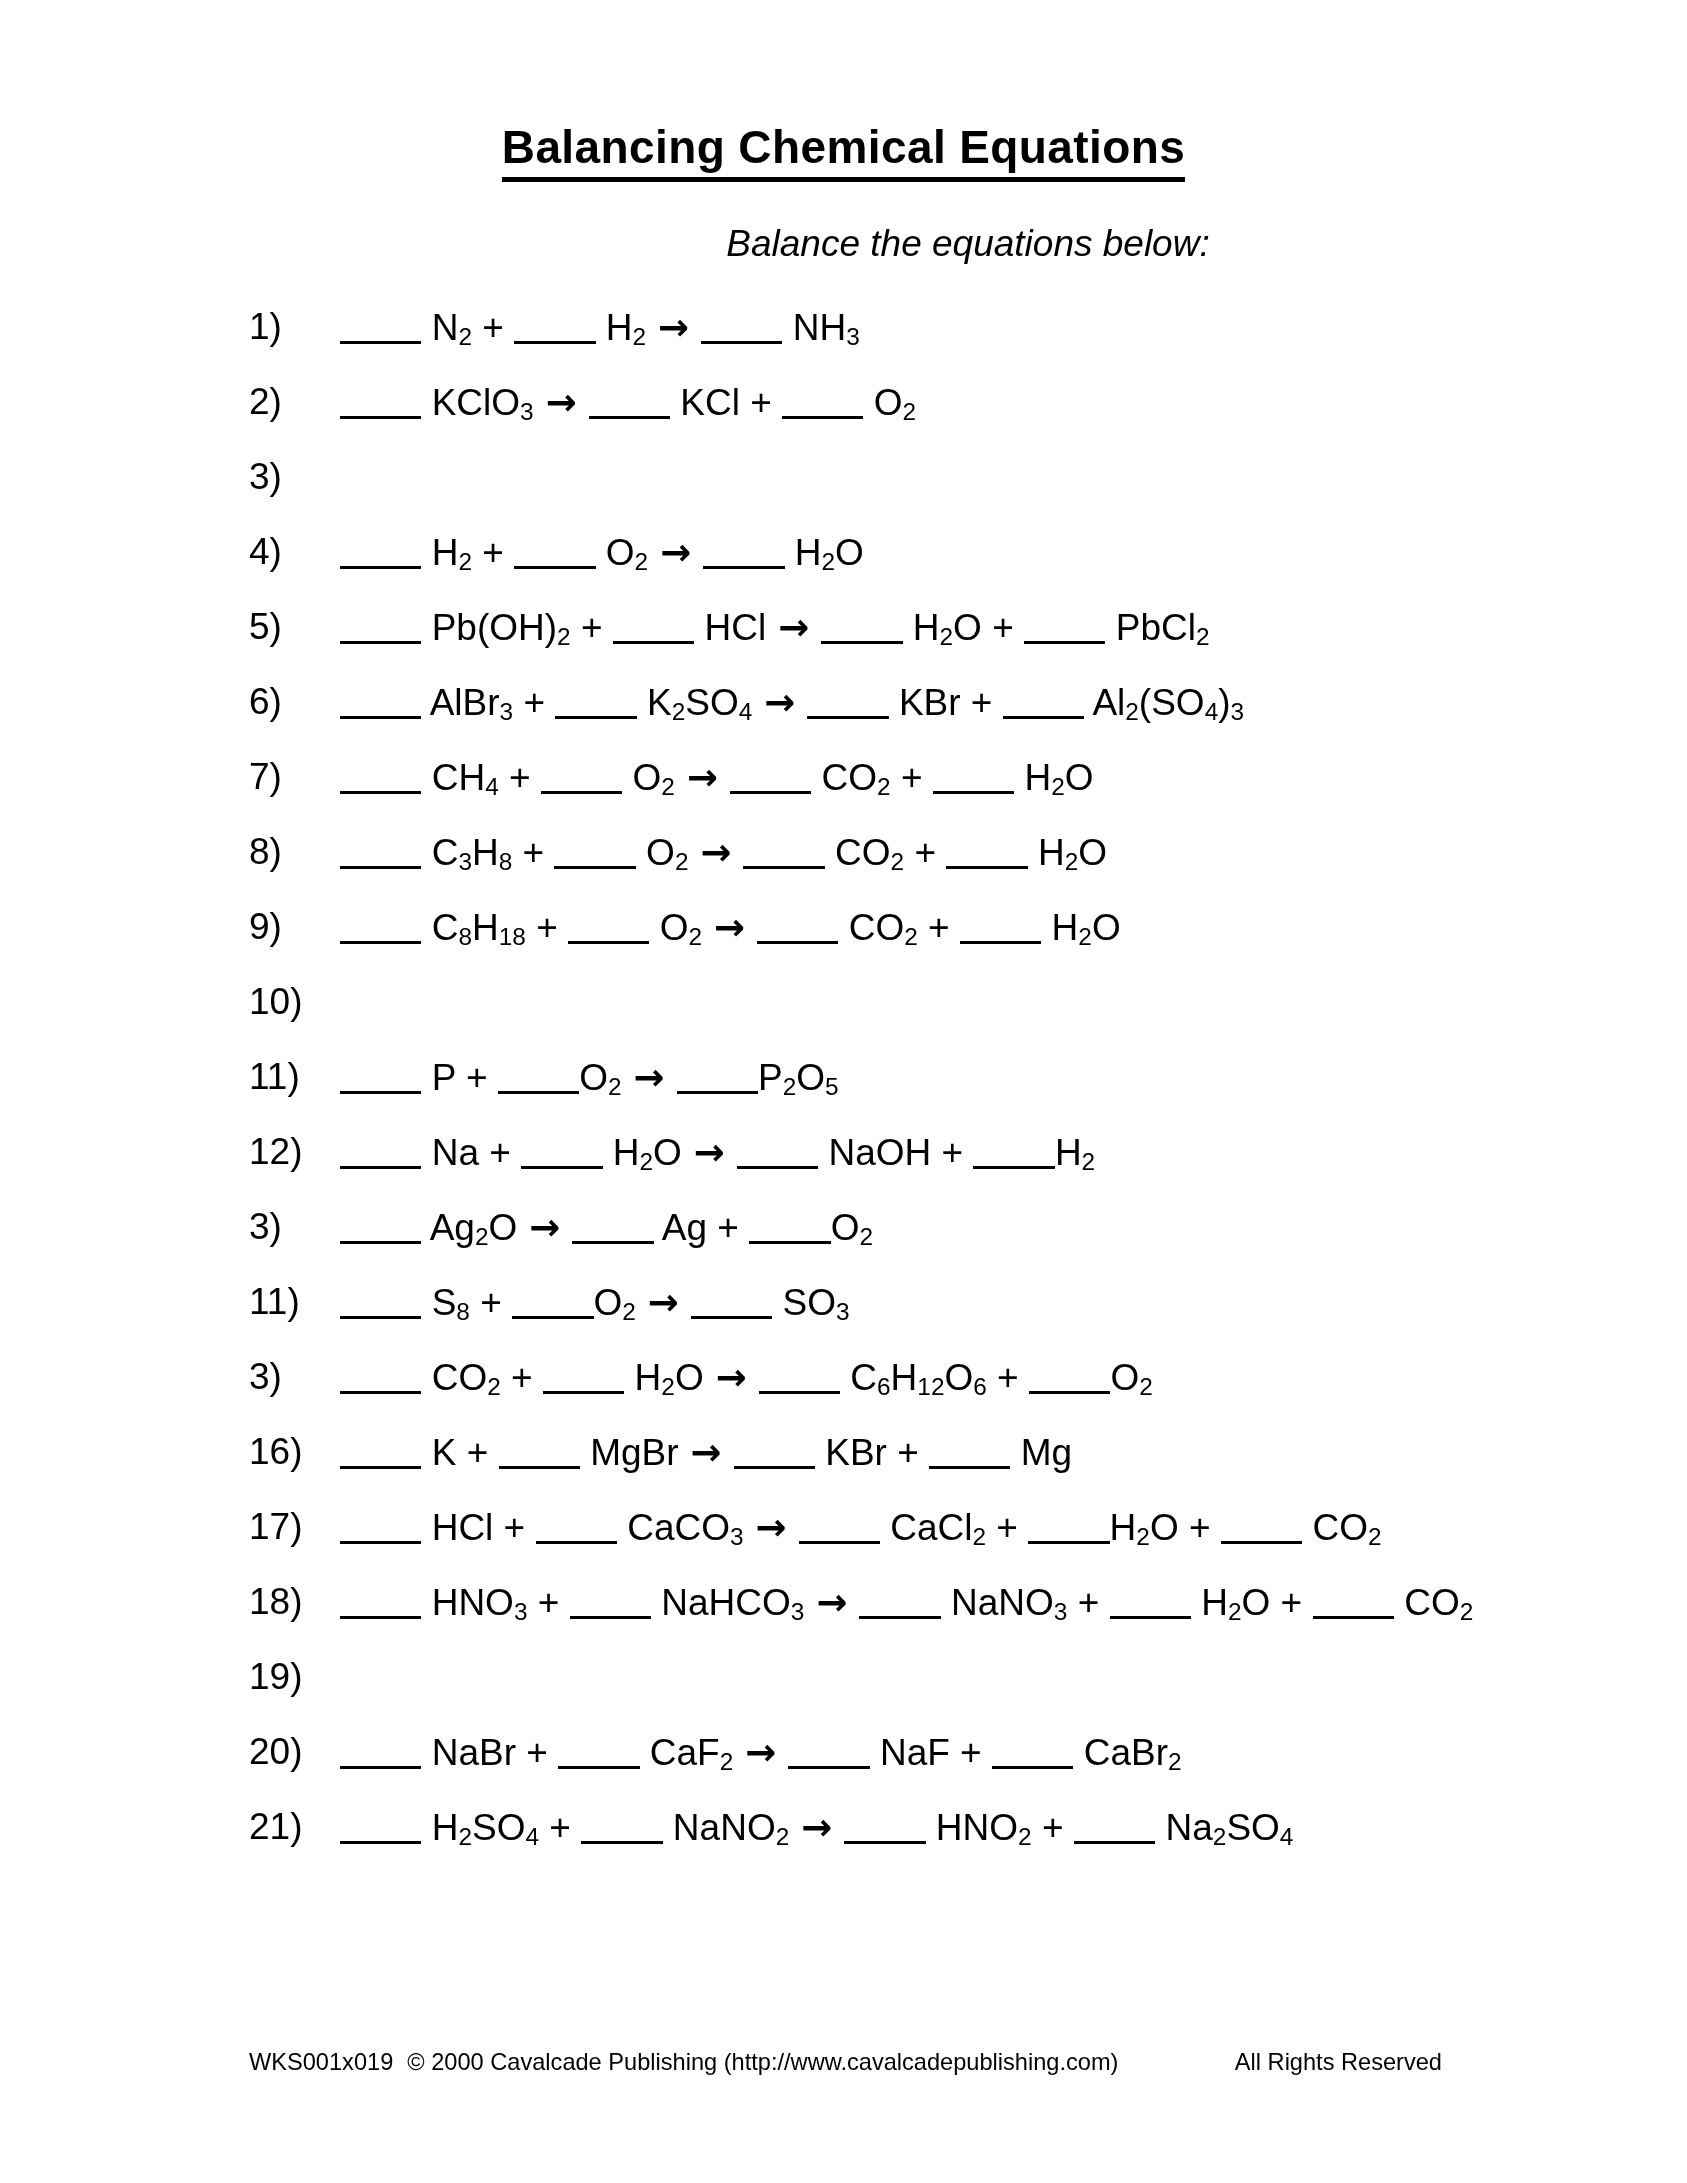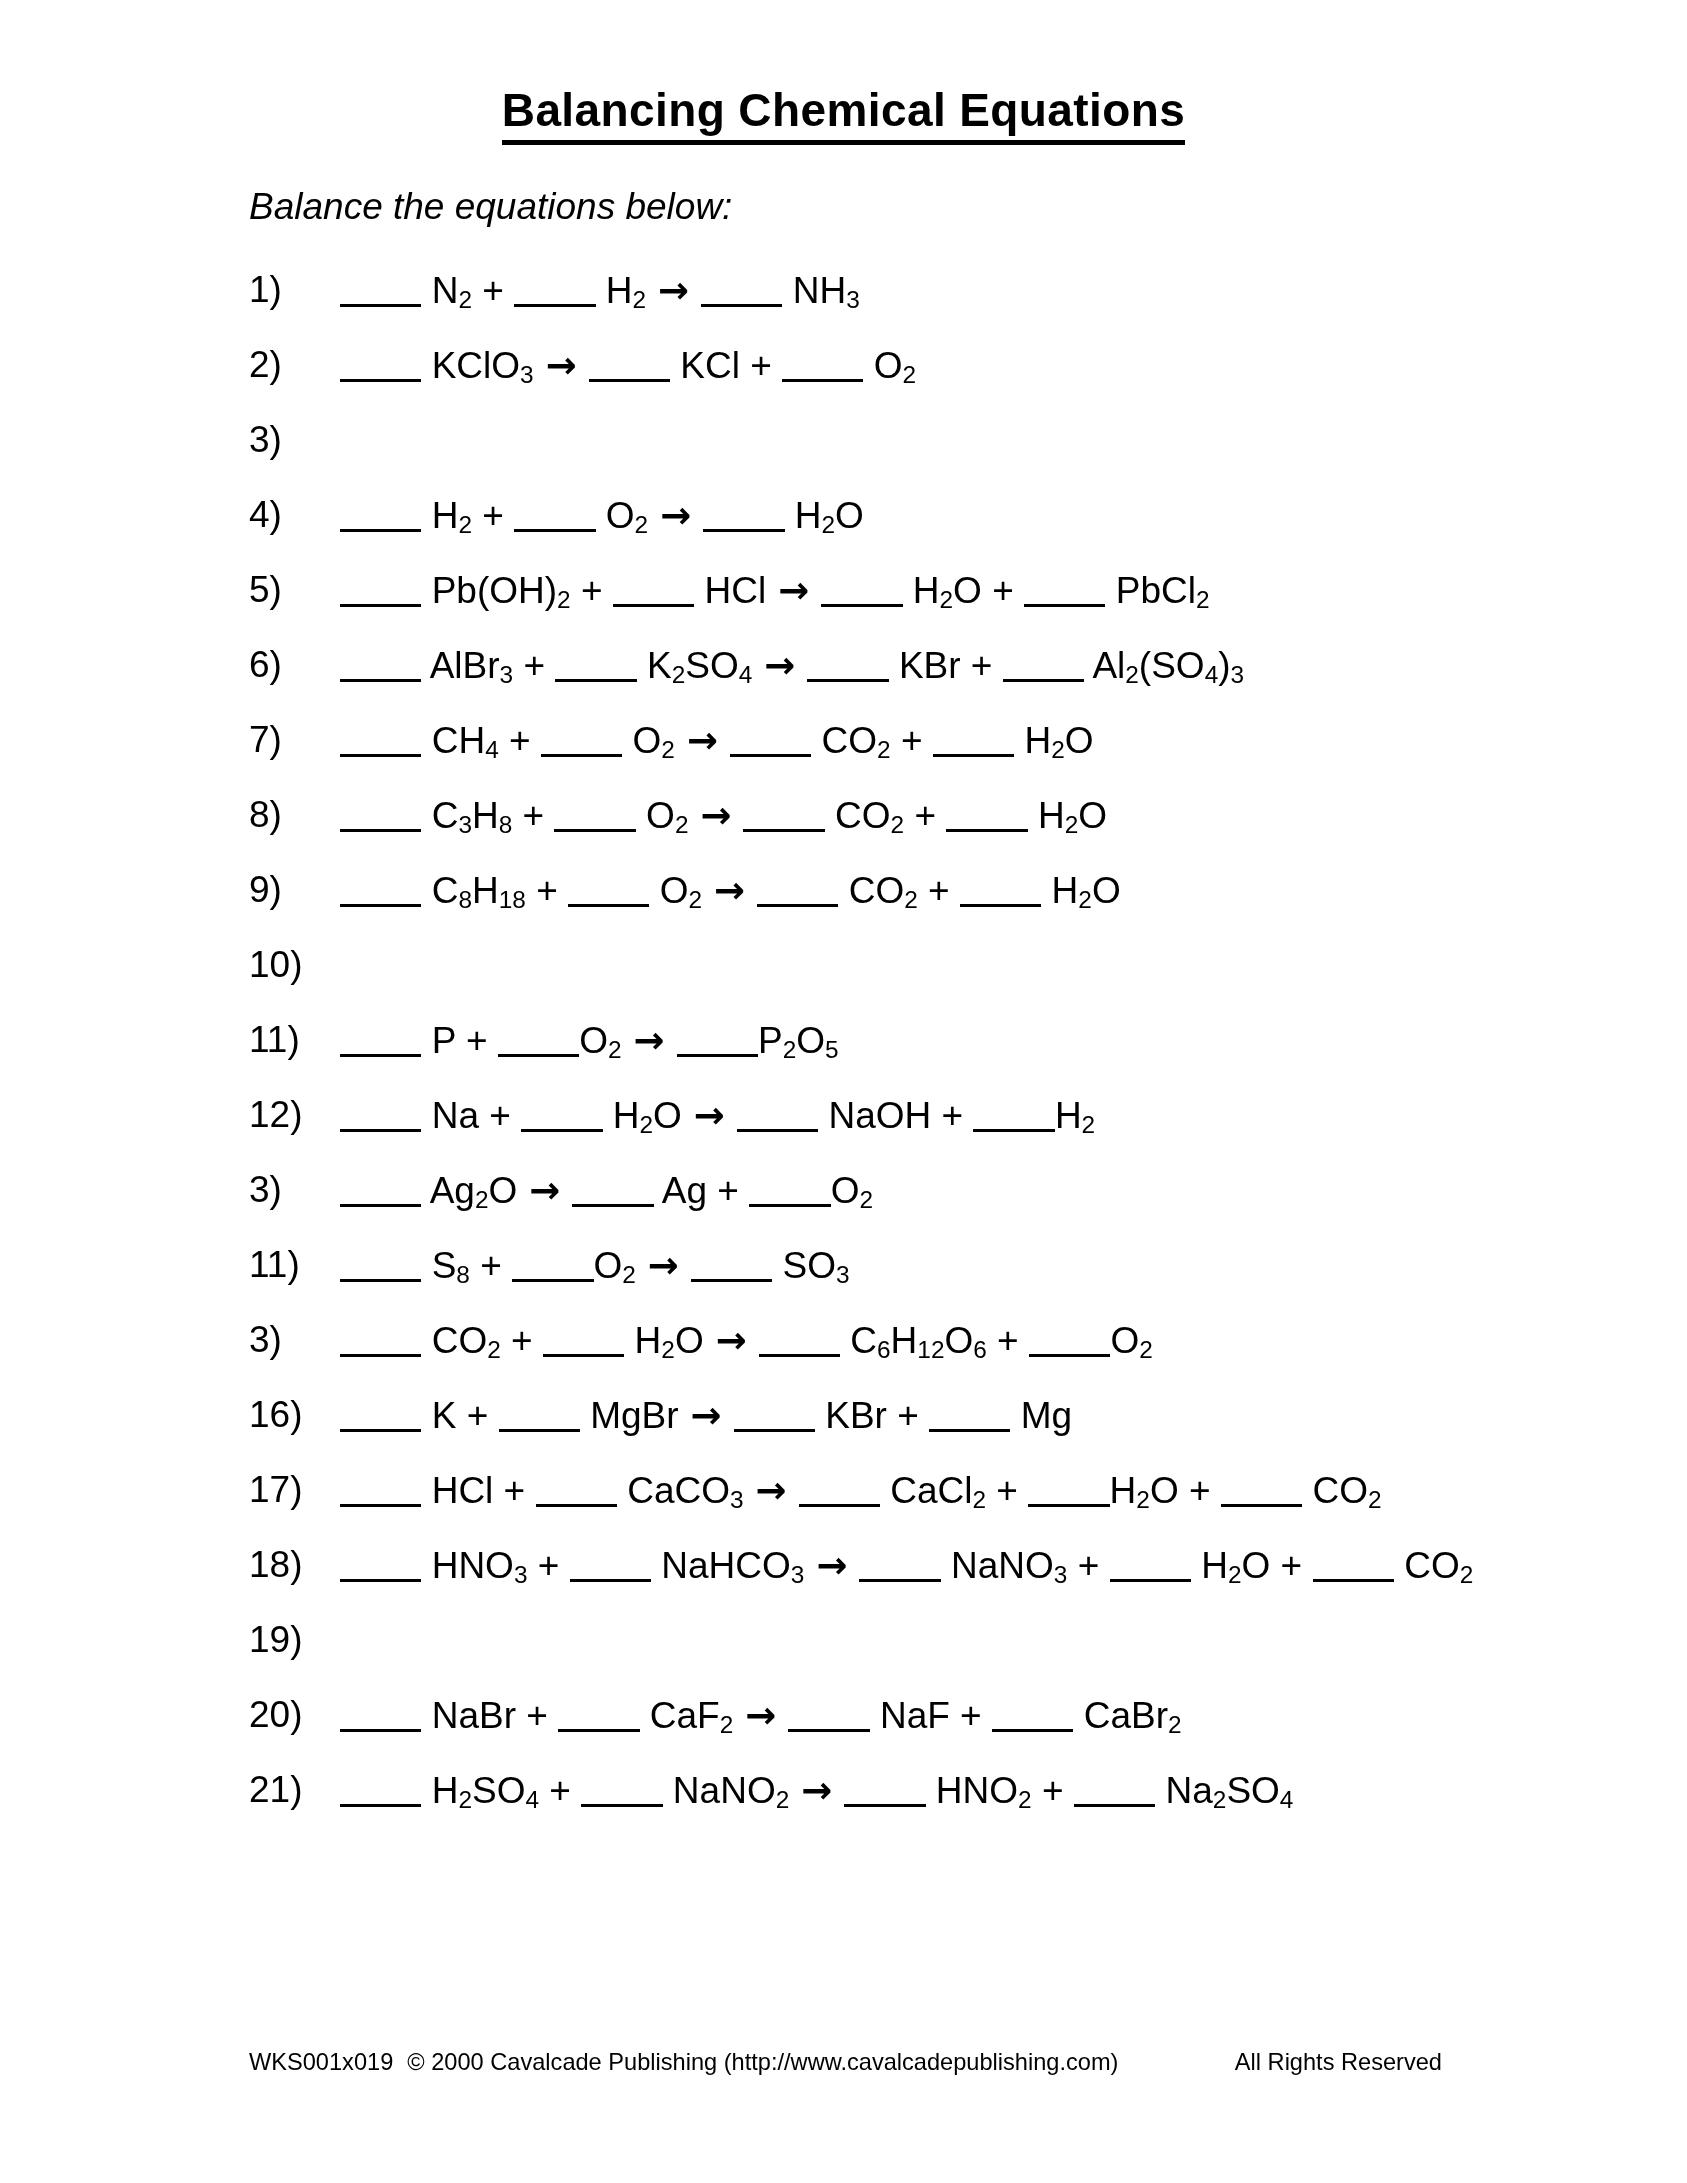--- a/index.html
+++ b/index.html
@@ -12,34 +12,35 @@
     width: 1687px;
     height: 2184px;
     margin: 0 auto;
     background: #ffffff;
     color: #000000;
     font-family: "Liberation Sans", "DejaVu Sans", sans-serif;
     overflow: hidden;
   }
   .title {
     margin: 0;
-    padding-top: 83px;
+    padding-top: 120px;
     text-align: center;
   }
   .title-text {
     font-size: 46px;
     font-weight: bold;
     letter-spacing: 0.4px;
     border-bottom: 5.2px solid #000000;
     padding-bottom: 4.4px;
   }
   .instructions {
     margin: 49px 0 0 249px;
     font-size: 37px;
     font-style: italic;
+    text-align: center;
   }
   .equations {
     margin: 24.5px 0 0 249px;
   }
   .eq-row {
     display: flex;
     align-items: center;
     height: 75px;
     font-size: 37px;
     white-space: nowrap;

